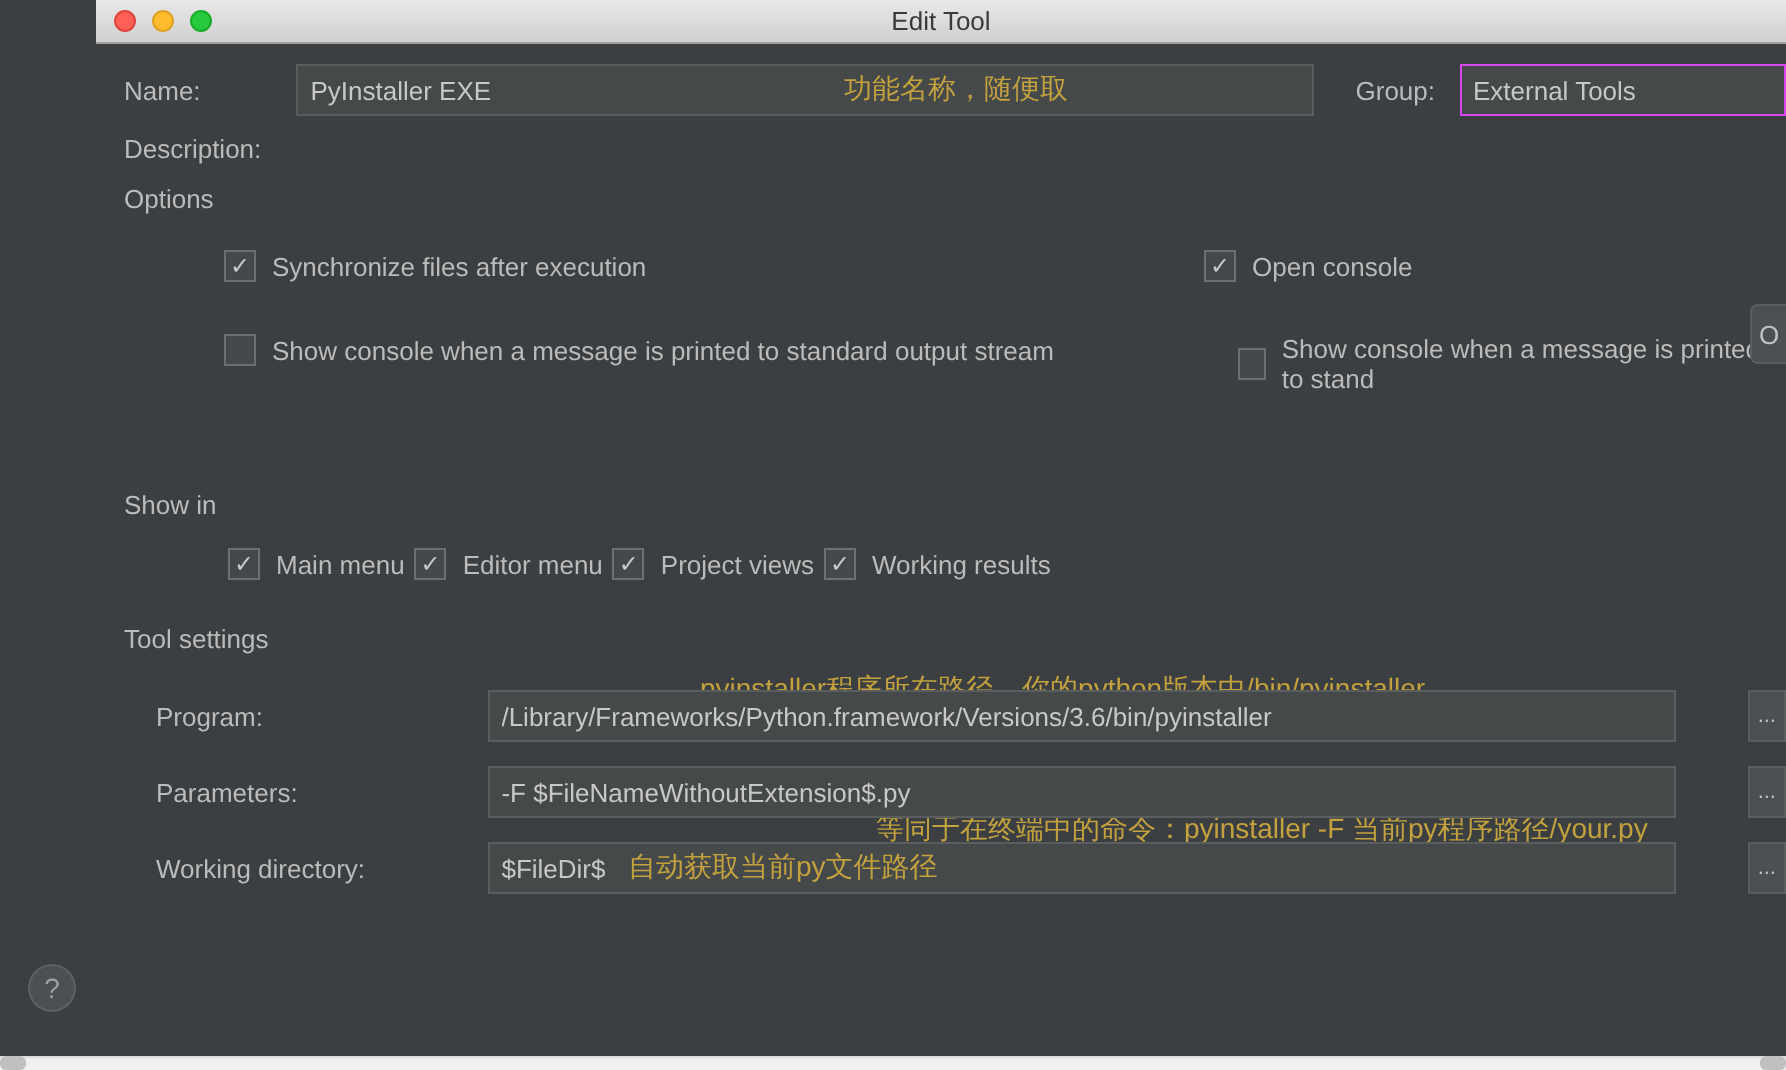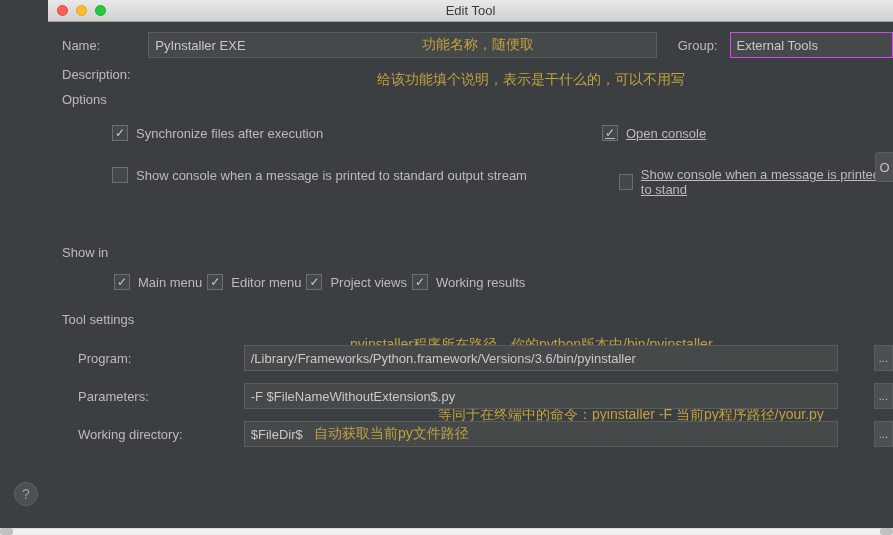--- a/index.html
+++ b/index.html
@@ -52,21 +52,21 @@
     input[type=text].field {
       background:#45494a; border:1px solid #5a5d5e; color:#c8c8c8;
       height:26px; padding: 0 6px; font-size:13px; outline:none;
     }
     .group-field {
       background:#45494a; border:1px solid #d946ef; color:#c8c8c8;
       height:26px; padding: 4px 6px; font-size:13px; width: 170px;
       display:inline-flex; align-items:center;
     }
     .section-head { font-size:13px; color:#bbbbbb; margin-top:10px; margin-bottom:18px; }
-    .options-grid { margin-left: 50px; text-decoration: underline; }
+    .options-grid { margin-left: 50px; }
     .checkbox {
       display:inline-flex; align-items:center; gap:8px; color:#bbbbbb;
       font-size:13px; cursor:pointer;
     }
     .checkbox .box {
       width:16px; height:16px; border:1px solid #6e6e6e; background:#43494a;
       display:inline-flex; align-items:center; justify-content:center;
     }
     .checkbox .box.checked::after {
       content:'✓'; color:#c8c8c8; font-size:12px; line-height:1;
@@ -126,21 +126,20 @@
       <span style="width:22px"></span>
       <span class="lbl">Group:</span>
       <div class="group-field" style="margin-left:12px">
         <span>External Tools</span>
       </div>
       <span class="annot" style="left:360px; top:4px;">功能名称，随便取</span>
     </div>
 
     <div class="row">
       <span class="row-label" style="width:90px">Description:</span>
-      <span class="annot" style="left:315px; top:4px;">给该功能填个说明，表示是干什么的，可以不用写</span>
     </div>
 
     <div class="section-head">Options</div>
     <div class="options-grid">
       <div style="display:flex;">
         <div style="width:490px">
           <label class="checkbox">
             <span class="box checked"></span>
             <span>Synchronize files after execution</span>
           </label>

